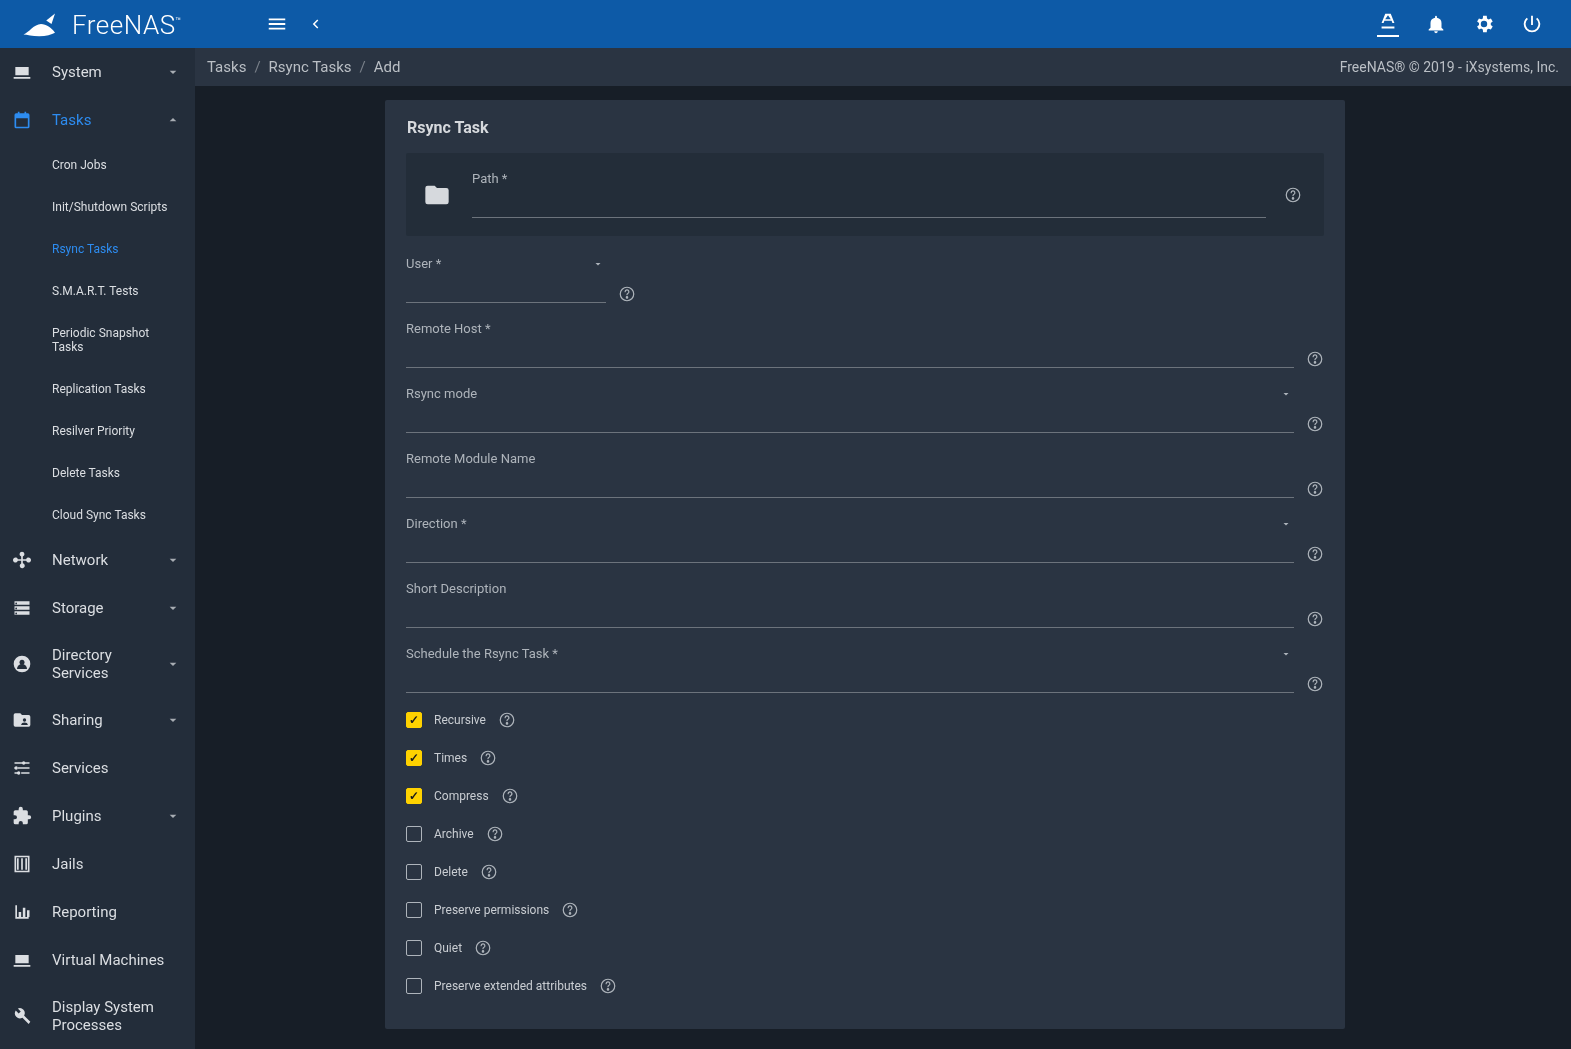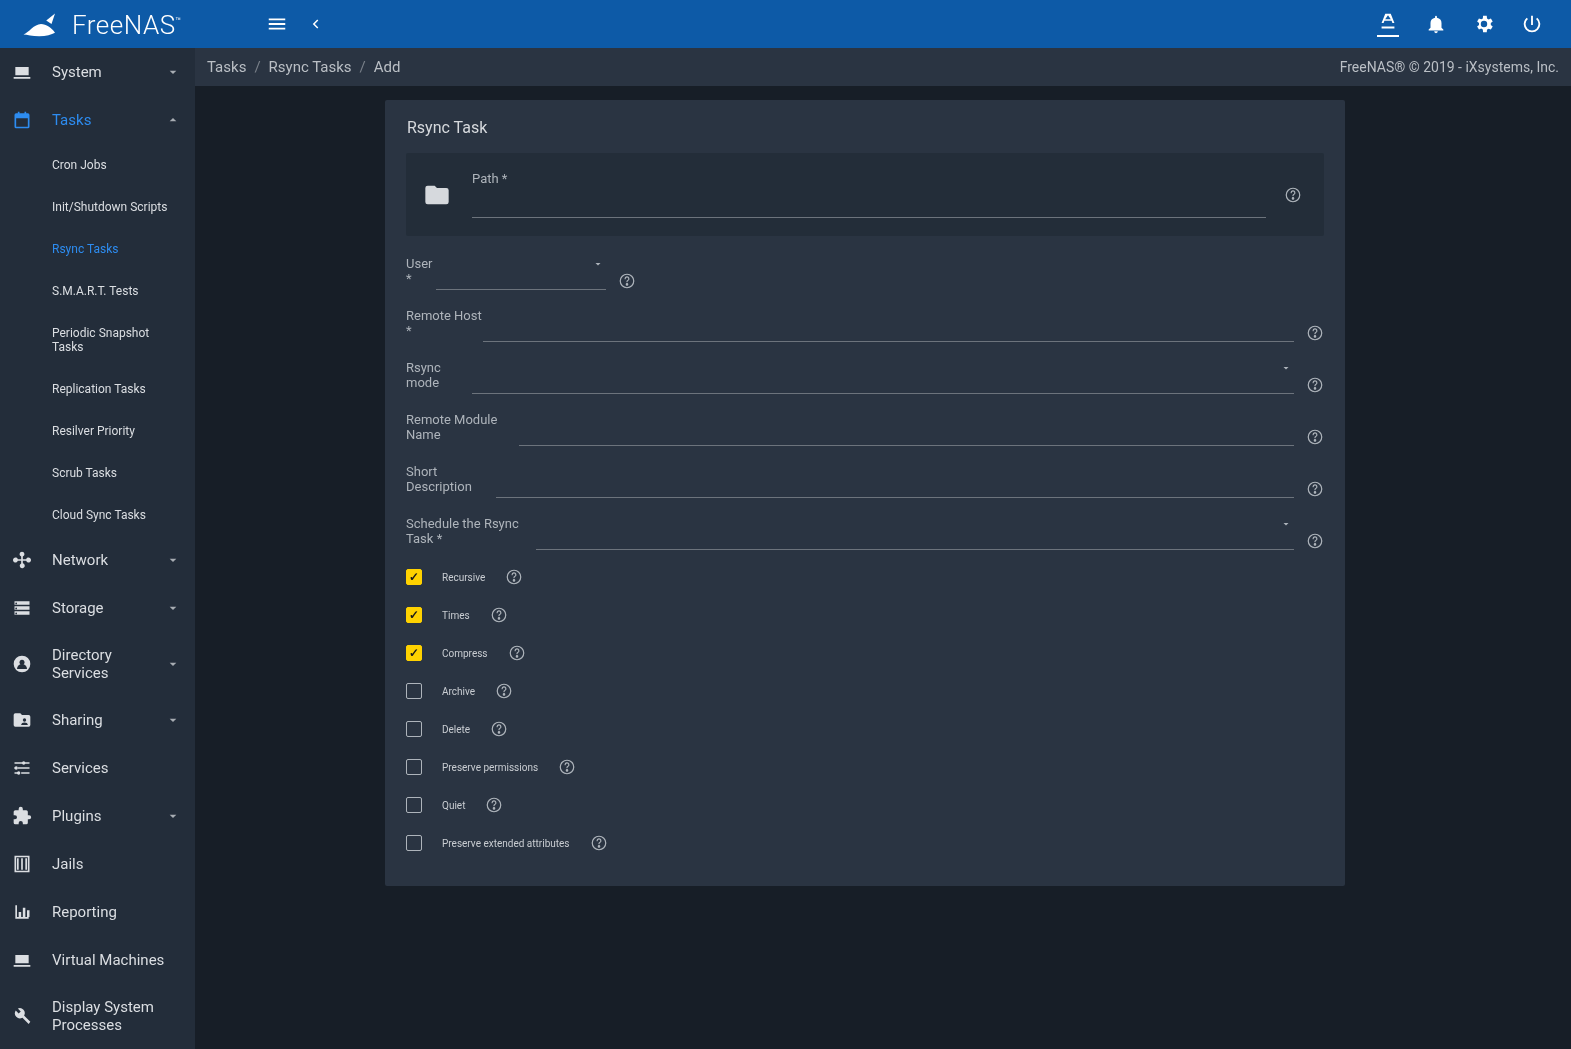--- a/index.html
+++ b/index.html
@@ -103,21 +103,21 @@
   .card {
     width: 960px;
     margin: 0 0 0 190px;
     background: #2a3442;
     border-radius: 2px;
     padding-bottom: 14px;
   }
   .card-title {
     padding: 18px 22px 16px 22px;
     font-size: 16px;
-    font-weight: 400;
+    font-weight: 700;
     color: #d6d9dd;
   }
   .card-body { padding: 0 21px; }
 
   .path-box {
     background: #232d39;
     border-radius: 2px;
     padding: 18px 22px 18px 14px;
     display: flex;
     align-items: center;
@@ -139,31 +139,31 @@
   }
   .help-icon { width:18px; height:18px; fill:none; stroke:#aeb4bb; stroke-width:1.5; cursor:pointer; flex-shrink:0; }
 
   .field-row {
     display: flex;
     align-items: flex-end;
     gap: 12px;
     margin-bottom: 18px;
   }
   .field-row.full .field-body { flex: 1; }
-  .field-body { display: flex; }
+  .field-body { display: flex; flex-direction: column; }
   .field-body.narrow { width: 200px; }
   .select-wrap { position: relative; }
   .select-caret { position:absolute; right:2px; top:2px; width:12px; height:12px; fill:#aeb4bb; pointer-events:none; }
 
   .check-row {
     display: flex;
     align-items: center;
-    gap: 20px;
+    gap: 12px;
     margin: 10px 0 20px 0;
-    font-size: 10px;
+    font-size: 12px;
     color: #c9cdd2;
   }
   .chk {
     width: 16px; height: 16px;
     border: 1px solid #aeb4bb;
     border-radius: 2px;
     display:inline-flex;
     align-items:center;
     justify-content:center;
     flex-shrink:0;
@@ -320,21 +320,21 @@
             <use href="#i-chev-up"></use>
           </svg>
         </div>
         <div class="nav-sub">Cron Jobs</div>
         <div class="nav-sub">Init/Shutdown Scripts</div>
         <div class="nav-sub active">Rsync Tasks</div>
         <div class="nav-sub">S.M.A.R.T. Tests</div>
         <div class="nav-sub">Periodic Snapshot Tasks</div>
         <div class="nav-sub">Replication Tasks</div>
         <div class="nav-sub">Resilver Priority</div>
-        <div class="nav-sub">Scrub Tasks</div>
+        <div class="nav-sub">Delete Tasks</div>
         <div class="nav-sub">Cloud Sync Tasks</div>
         <div class="nav-item">
     <span class="nav-icon">
             <svg viewBox="0 0 24 24">
               <use href="#i-hub"></use>
             </svg>
           </span>
     <span class="label">Network</span>
     <svg class="chev" viewBox="0 0 24 24">
             <use href="#i-chev-down"></use>
@@ -496,20 +496,32 @@
             <div class="field-row full">
               <div class="field-body">
                 <span class="field-label">Remote Module Name</span>
                 <input class="underline-input" value="" style="">
               </div>
               <svg class="help-icon" viewBox="0 0 24 24" style="color:#aeb4bb">
                   <use href="#i-help"></use>
                 </svg>
             </div>
 
+            <div class="field-row full">
+              <div class="field-body select-wrap">
+                <span class="field-label">Direction *</span>
+                <input class="underline-input" value="" style="">
+                <svg class="select-caret" viewBox="0 0 24 24">
+                    <use href="#i-chev-down"></use>
+                  </svg>
+              </div>
+              <svg class="help-icon" viewBox="0 0 24 24" style="color:#aeb4bb">
+                  <use href="#i-help"></use>
+                </svg>
+            </div>
 
             <div class="field-row full">
               <div class="field-body">
                 <span class="field-label">Short Description</span>
                 <input class="underline-input" value="" style="">
               </div>
               <svg class="help-icon" viewBox="0 0 24 24" style="color:#aeb4bb">
                   <use href="#i-help"></use>
                 </svg>
             </div>

